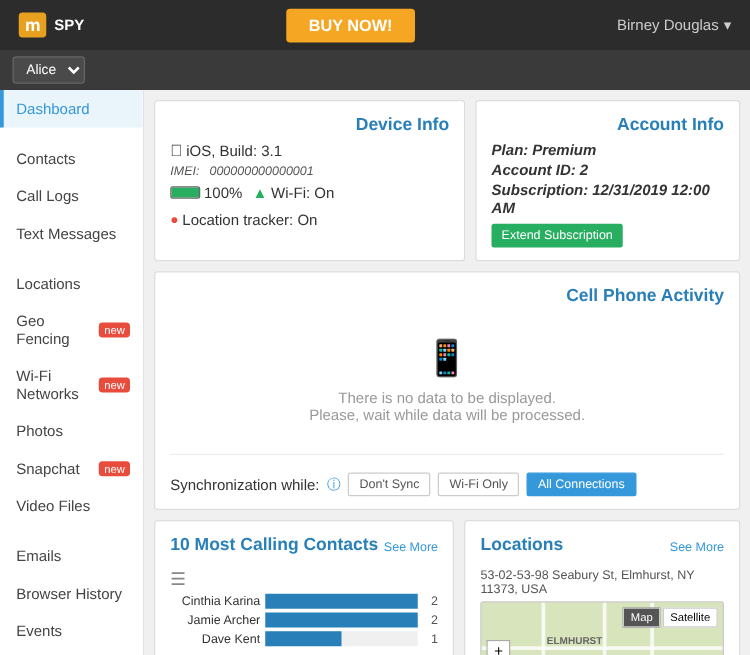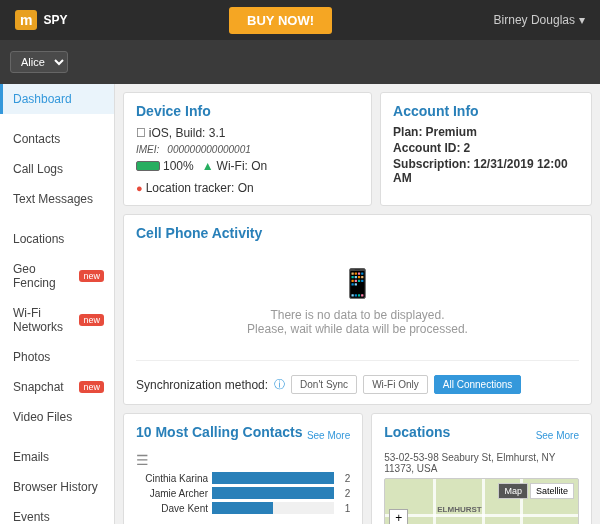--- a/index.html
+++ b/index.html
@@ -45,21 +45,21 @@
       font-size: 12px;
       display: flex;
       align-items: center;
       gap: 4px;
       cursor: pointer;
     }
 
     
     .sub-header {
       background: #3a3a3a;
-      height: 44px;
+      height: 32px;
       display: flex;
       align-items: center;
       padding: 0 10px;
     }
     .sub-header select {
       background: #4a4a4a;
       color: #fff;
       border: 1px solid #666;
       padding: 3px 6px;
       font-size: 11px;
@@ -120,20 +120,21 @@
       border: 1px solid #ddd;
       border-radius: 3px;
       padding: 10px 12px;
       margin-bottom: 8px;
     }
     .card-title {
       font-size: 14px;
       font-weight: bold;
       color: #2980b9;
       margin-bottom: 6px;
+      text-align: right;
     }
 
     
     .top-row {
       display: flex;
       gap: 8px;
     }
     .device-info-card { flex: 1.2; }
     .account-info-card { flex: 1; }
 
@@ -167,21 +168,21 @@
     .status-item {
       display: flex;
       align-items: center;
       gap: 3px;
       font-size: 10px;
     }
     .wifi-icon { color: #27ae60; }
     .location-icon { color: #e74c3c; font-size: 11px; }
 
     .account-info-card .card-title { color: #2980b9; }
-    .account-row { font-size: 11px; margin-bottom: 2px; }
+    .account-row { font-size: 11px; margin-bottom: 2px; font-style: italic; }
     .account-row span { font-weight: bold; }
     .extend-btn {
       background: #27ae60;
       color: #fff;
       border: none;
       padding: 4px 8px;
       font-size: 10px;
       cursor: pointer;
       border-radius: 2px;
       margin-top: 4px;
@@ -462,34 +463,35 @@
           <span>Premium</span>
         </div>
         <div class="account-row">
           <span>Account ID:</span>
           <span>2</span>
         </div>
         <div class="account-row">
           <span>Subscription:</span>
           <span>12/31/2019 12:00 AM</span>
         </div>
+        <button class="extend-btn">Extend Subscription</button>
       </div>
     </div>
 
     <div class="card cell-phone-card">
       <div class="card-title">Cell Phone Activity</div>
       <div class="no-data-area">
         <div class="phone-icon">📱</div>
         <div>There is no data to be displayed.</div>
         <div>Please, wait while data will be processed.</div>
       </div>
 
       <div style="border-top:1px solid #eee; padding-top:8px; margin-top:4px;">
         <div class="sync-row">
-          <span>Synchronization method:</span>
+          <span>Synchronization while:</span>
           <span class="sync-info-icon">ⓘ</span>
           <button class="sync-btn">Don't Sync</button>
           <button class="sync-btn">Wi-Fi Only</button>
           <button class="sync-btn active">All Connections</button>
         </div>
       </div>
     </div>
 
     <div class="bottom-row">
 

